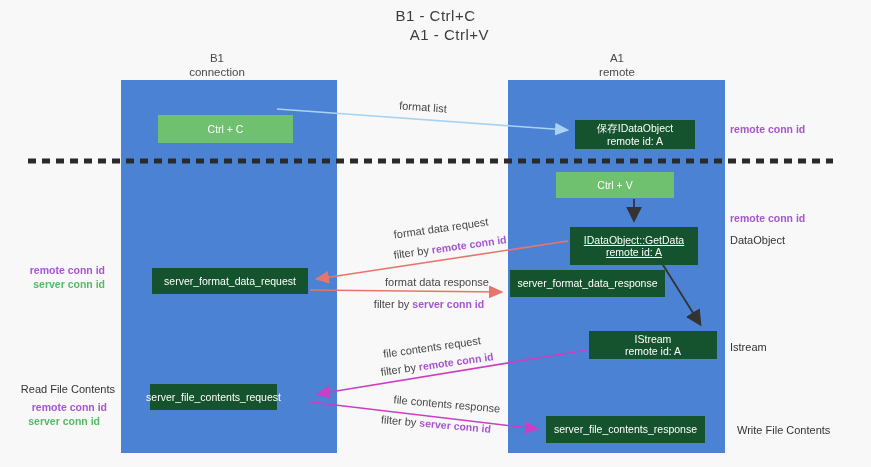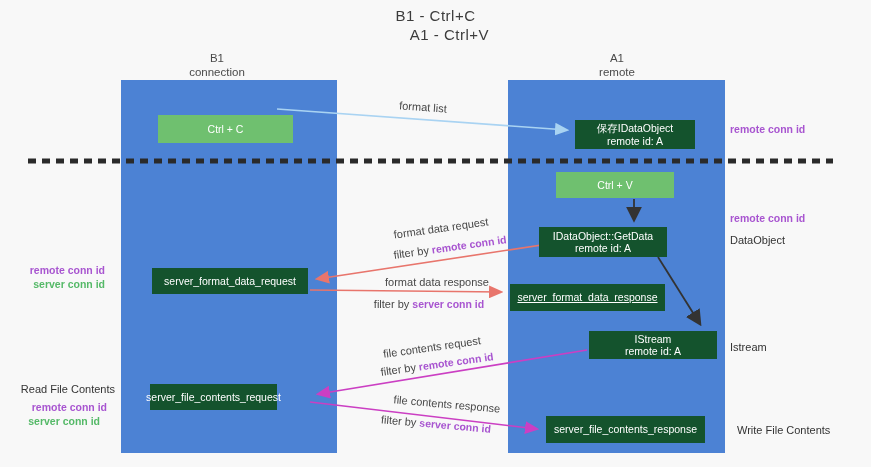--- a/index.html
+++ b/index.html
@@ -88,25 +88,25 @@
     <div>server_file_contents_request</div>
   </div>
 
   <div class="abs box box-orange" style="left:575px;top:120px;width:120px;height:29px;">
     <div>保存IDataObject</div>
     <div>remote id: A</div>
   </div>
   <div class="abs box box-green" style="left:556px;top:172px;width:118px;height:26px;">
     <div>Ctrl + V</div>
   </div>
-  <div class="abs box box-orange" style="left:539px;top:227px;width:128px;height:30px;">
+  <div class="abs box box-orange" style="left:570px;top:227px;width:128px;height:38px;text-decoration:underline;">
     <div>IDataObject::GetData</div>
     <div>remote id: A</div>
   </div>
-  <div class="abs box box-orange" style="left:510px;top:284px;width:155px;height:27px;text-decoration:underline;">
+  <div class="abs box box-orange" style="left:510px;top:270px;width:155px;height:27px;">
     <div>server_format_data_response</div>
   </div>
   <div class="abs box box-orange" style="left:589px;top:331px;width:128px;height:28px;">
     <div>IStream</div>
     <div>remote id: A</div>
   </div>
   <div class="abs box box-orange" style="left:546px;top:416px;width:159px;height:27px;">
     <div>server_file_contents_response</div>
   </div>
 

